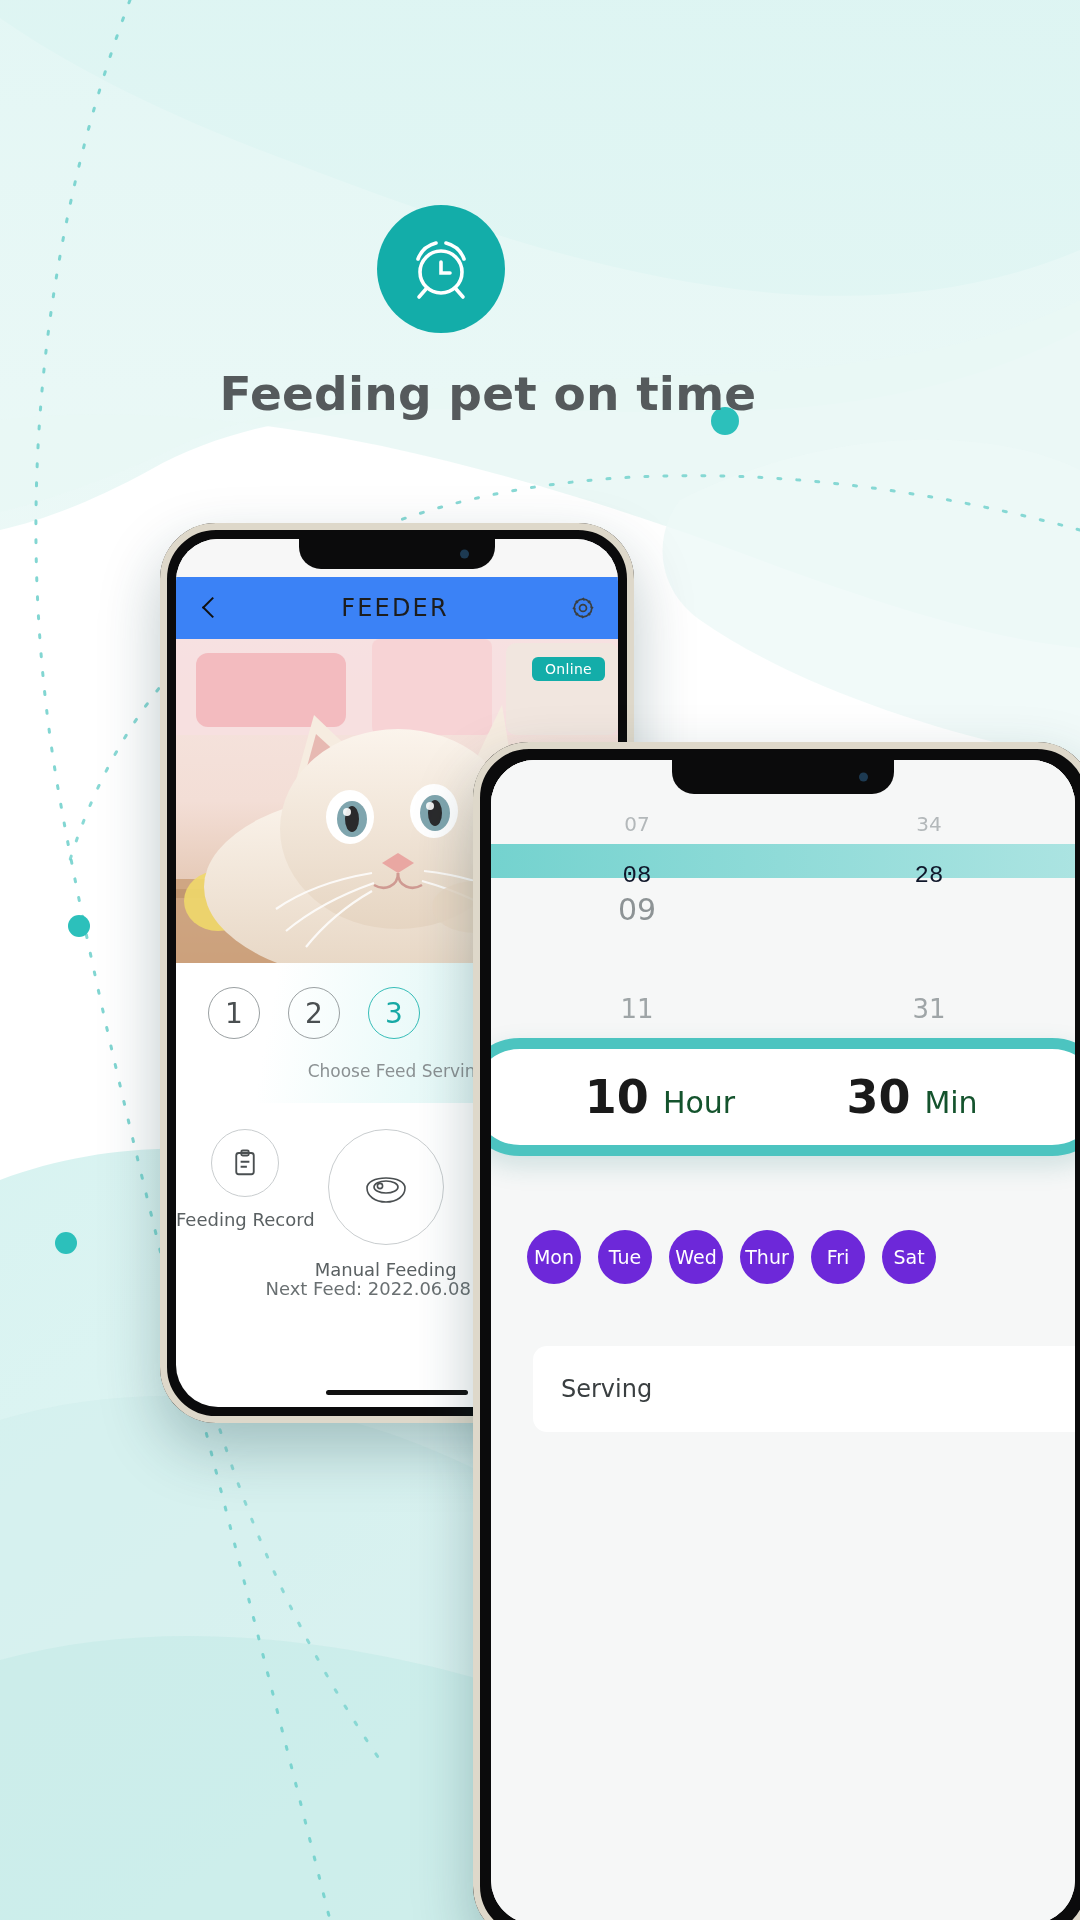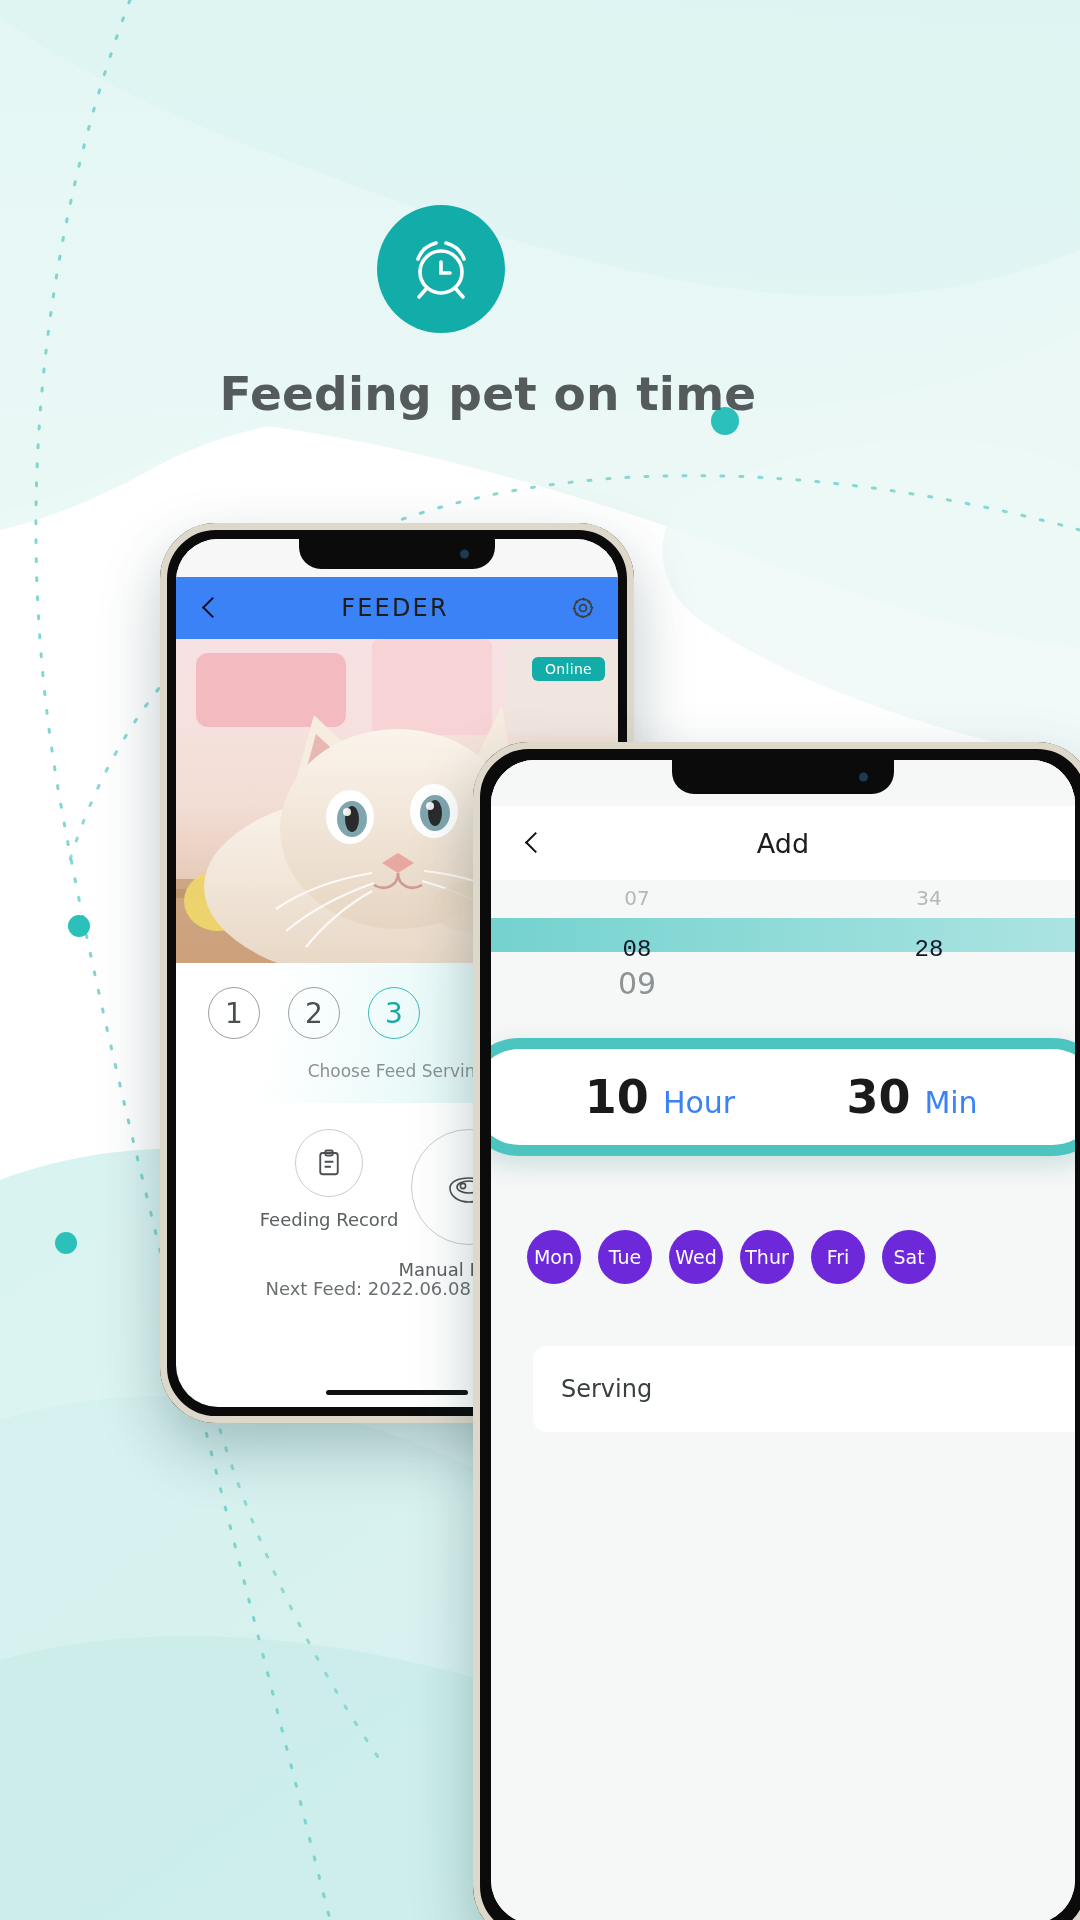--- a/index.html
+++ b/index.html
@@ -112,21 +112,21 @@
     font-size:28px;
   }
   .serve-circle.active { border-color:#36bdb8; color:#16a9a5; }
   .choose-label {
     position:absolute; left:0; right:0; top:98px; text-align:center;
     font-size:17px; color:#8b9193;
   }
 
   .actions {
     height:218px; background:#fff; position:relative;
-    display:flex; align-items:flex-start; justify-content:center; padding-top:26px;padding-left:6px;
+    display:flex; align-items:flex-start; justify-content:flex-start; padding-top:26px;
   }
   .act { display:flex; flex-direction:column; align-items:center; }
   .act .ring {
     border-radius:50%; border:1.5px solid #c9cdcf;
     display:flex; align-items:center; justify-content:center;
   }
   .act.small .ring { width:68px; height:68px; }
   .act.big .ring { width:116px; height:116px; }
   .act .cap { margin-top:12px; font-size:18px; color:#5a6062; }
   .act.big .cap { margin-top:14px; }
@@ -174,21 +174,21 @@
     position:absolute; left:-30px; top:278px;
     width:650px; height:118px;
     background:#ffffff;
     border:11px solid #4cc4c0;
     border-radius:59px;
     display:flex; align-items:center; justify-content:center; gap:22px;
     box-shadow:0 10px 26px rgba(30,120,120,0.18);
     z-index:20;
   }
   .sel-pill .num { font-size:46px; font-weight:700; color:#1a1a1a; }
-  .sel-pill .unit { font-size:30px; color:#3b82f6;text-align:center; }
+  .sel-pill .unit { font-size:30px; color:#14532d;text-align:center; }
   .sel-pill .grp { display:flex; align-items:baseline; gap:14px; width:230px; justify-content:center; }
 
   .weekdays {
     position:absolute; left:0; right:0; top:470px;
     display:flex; gap:17px; padding-left:36px;
   }
   .wd {
     width:54px; height:54px; border-radius:50%; background:#6d28d9;
     color:#fff; font-size:19px;
     display:flex; align-items:center; justify-content:center;
@@ -358,24 +358,20 @@
   </div>
 
   <div class="phone" id="phone2">
     <div class="shell"></div>
     <div class="screen">
       <div class="notch">
           <span class="cam"></span>
         </div>
       <div class="app2-bg">
         <div class="statusbar2"></div>
-        <div class="appbar2">
-          <span class="chev"></span>
-          <span class="title">Add</span>
-        </div>
 
         <div class="picker">
           <div class="sel-band"></div>
           <div class="pcol">
             <div class="pitem r1">07</div>
             <div class="pitem r2">08</div>
             <div class="pitem r3">09</div>
             <div class="pitem r5">11</div>
             <div class="pitem r6">12</div>
           </div>

